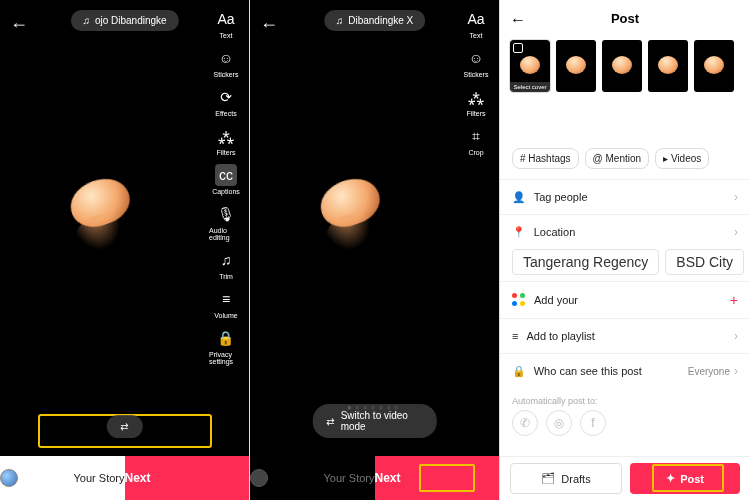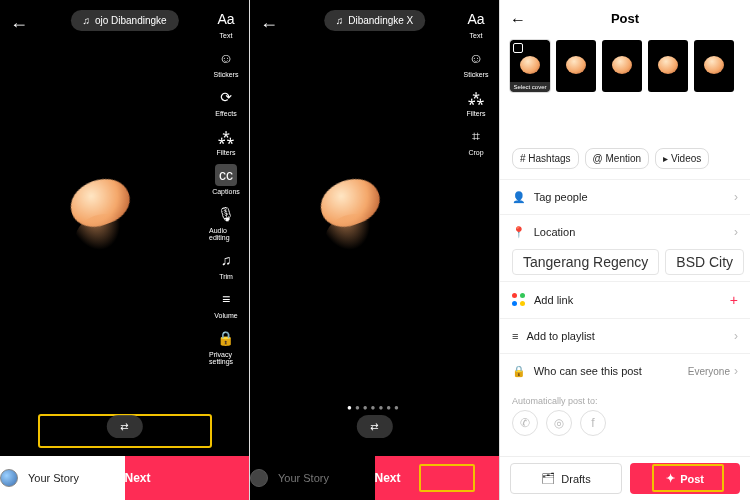--- a/index.html
+++ b/index.html
@@ -22,21 +22,21 @@
   .tool { display:flex; flex-direction:column; align-items:center; color:#fff; font-size:7px; gap:2px; width:34px; }
   .tool .ico { width:22px; height:22px; display:flex; align-items:center; justify-content:center; font-size:14px; }
   .tool.box .ico { background:rgba(120,120,120,.6); border-radius:4px; }
   
   .switch { position:absolute; left:50%; bottom:62px; transform:translateX(-50%); background:rgba(60,60,60,.85); color:#fff; font-size:10px; padding:6px 14px; border-radius:16px; display:flex; gap:6px; align-items:center; }
   .hl-switch { position:absolute; left:38px; bottom:52px; width:174px; height:34px; border:2px solid #f2c200; border-radius:3px; }
   .dots { position:absolute; left:50%; bottom:88px; transform:translateX(-50%); color:#888; font-size:8px; letter-spacing:3px; }
   .dots .on { color:#fff; }
   
   .bbar { position:absolute; left:0; bottom:0; width:100%; height:44px; display:flex; }
-  .bbar .story { flex:1; background:#fff; display:flex; align-items:center; justify-content:flex-start; gap:10px; font-size:11px; color:#222; }
+  .bbar .story { flex:1; background:#fff; display:flex; align-items:center; justify-content:space-between; gap:0; font-size:11px; color:#222; }
   .bbar.dim .story { background:#000; color:#777; }
   .avatar { width:18px; height:18px; border-radius:50%; background:radial-gradient(circle at 35% 35%, #9bd0ff, #3a6fb0); border:1px solid #888; }
   .bbar.dim .avatar { background:#444; border-color:#555; }
   .bbar .next { flex:1; background:#fe2c55; color:#fff; display:flex; align-items:center; justify-content:flex-start; font-size:12px; font-weight:600; }
   .hl-next { position:absolute; right:24px; bottom:8px; width:56px; height:28px; border:2px solid #f2c200; border-radius:2px; }
   
   .p3-head { display:flex; align-items:center; justify-content:center; height:36px; position:relative; }
   .p3-head .title { font-size:13px; font-weight:600; }
   .p3-head .bk { position:absolute; left:10px; font-size:16px; }
   .covers { display:flex; gap:6px; padding:4px 10px 8px; }
@@ -157,20 +157,21 @@
           <div>Filters</div>
         </div>
         <div class="tool">
           <div class="ico">⌗</div>
           <div>Crop</div>
         </div>
       </div>
     <div class="dots"><span class="on">●</span>●●●●●●</div>
     <div class="switch">
       <span>⇄</span>
+      <span>Switch to video mode</span>
     </div>
     <div class="bbar dim">
       <div class="story">
         <span class="avatar"></span>
         <span>Your Story</span>
       </div>
       <div class="next">
         <span>Next</span>
       </div>
     </div>
@@ -228,21 +229,21 @@
       </div>
 
     <div class="row addlink">
       <div class="l">
         <span class="dotsicon">
           <span style="background:#ff3b30"></span>
             <span style="background:#34c759"></span>
             <span style="background:#007aff"></span>
             <span style="background:#ffcc00"></span>
         </span>
-        <span>Add link</span>
+        <span>Add your</span>
       </div>
       <div class="plus">+</div>
     </div>
     <div class="row">
       <div class="l">
           <span>≡</span>
           <span>Add to playlist</span>
         </div>
       <div class="r">›</div>
     </div>

